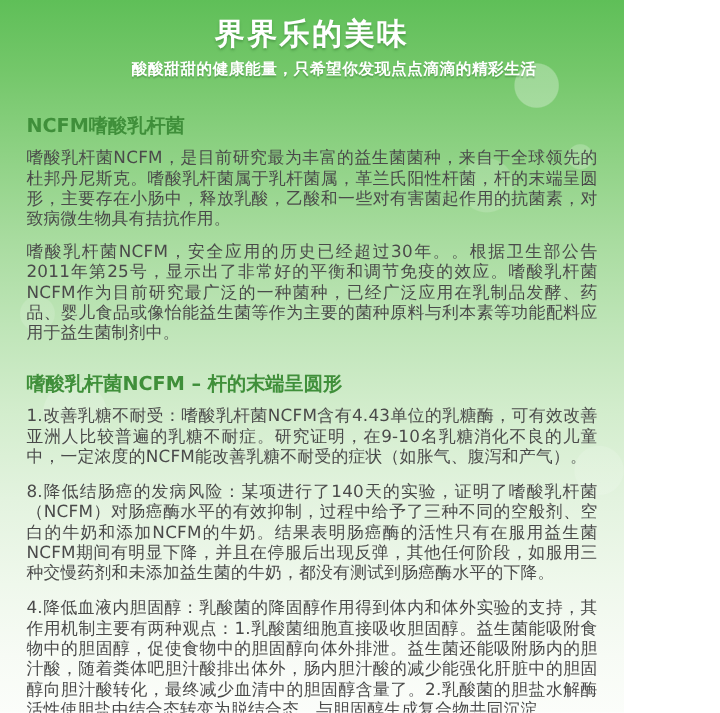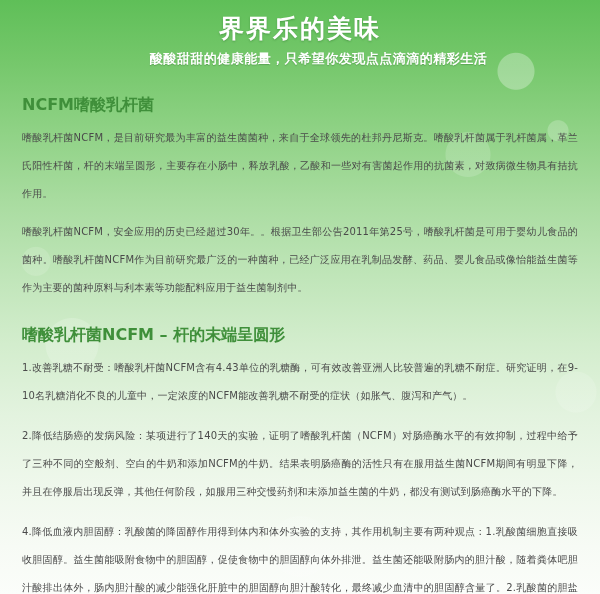--- a/index.html
+++ b/index.html
@@ -8,21 +8,21 @@
   }
   body {
     width: 600px;
     height: 594px;
     font-family: "DejaVu Sans", "Liberation Sans", sans-serif;
     background: #ffffff;
     overflow: hidden;
   }
   .page {
     position: relative;
-    width: 600px;
+    width: 520px;
     height: 594px;
     background:
       radial-gradient(circle at 86% 12%, rgba(255,255,255,0.30) 0 18px, rgba(255,255,255,0) 19px),
       radial-gradient(circle at 93% 22%, rgba(255,255,255,0.22) 0 10px, rgba(255,255,255,0) 11px),
       radial-gradient(circle at 78% 26%, rgba(255,255,255,0.16) 0 22px, rgba(255,255,255,0) 23px),
       radial-gradient(circle at 12% 58%, rgba(255,255,255,0.18) 0 26px, rgba(255,255,255,0) 27px),
       radial-gradient(circle at 6% 44%, rgba(255,255,255,0.14) 0 14px, rgba(255,255,255,0) 15px),
       radial-gradient(circle at 96% 66%, rgba(255,255,255,0.14) 0 20px, rgba(255,255,255,0) 21px),
       radial-gradient(circle at 50% 92%, rgba(255,255,255,0.12) 0 30px, rgba(255,255,255,0) 31px),
       linear-gradient(180deg, #5fbf58 0%, #74c76a 10%, #8fd285 22%, #a9dca0 34%, #bfe5b8 46%, #d3edcd 58%, #e3f3df 70%, #eff8ec 82%, #f7fbf5 92%, #fbfdfa 100%);
@@ -65,23 +65,23 @@
     font-weight: bold;
     color: #3f8f3a;
     line-height: 22px;
     margin: 10px 0 8px 0;
   }
   .section-title.second {
     color: #3f8f3a;
     margin-top: 22px;
   }
   .para {
-    font-size: 10px;
+    font-size: 14px;
     color: #4a4a4a;
-    line-height: 28px;
+    line-height: 17px;
     text-align: justify;
     margin: 0 0 10px 0;
     letter-spacing: 0.2px;
   }
   .list .para {
     margin-bottom: 12px;
   }
 </style>
 </head>
 <body>
@@ -90,23 +90,23 @@
 
   <div class="header">
     <div class="header-title">界界乐的美味</div>
     <div class="header-sub">酸酸甜甜的健康能量，只希望你发现点点滴滴的精彩生活</div>
   </div>
 
   <div class="content">
 
     <div class="section-title">NCFM嗜酸乳杆菌</div>
     <p class="para">嗜酸乳杆菌NCFM，是目前研究最为丰富的益生菌菌种，来自于全球领先的杜邦丹尼斯克。嗜酸乳杆菌属于乳杆菌属，革兰氏阳性杆菌，杆的末端呈圆形，主要存在小肠中，释放乳酸，乙酸和一些对有害菌起作用的抗菌素，对致病微生物具有拮抗作用。</p>
-    <p class="para">嗜酸乳杆菌NCFM，安全应用的历史已经超过30年。。根据卫生部公告2011年第25号，嗜酸乳杆菌是可用于婴幼儿食品的菌种。嗜酸乳杆菌NCFM作为目前研究最广泛的一种菌种，已经广泛应用在乳制品发酵、药品、婴儿食品或像怡能益生菌等作为主要的菌种原料与利本素等功能配料应用于益生菌制剂中。</p>
+    <p class="para">嗜酸乳杆菌NCFM，安全应用的历史已经超过30年。。根据卫生部公告2011年第25号，显示出了非常好的平衡和调节免疫的效应。嗜酸乳杆菌NCFM作为目前研究最广泛的一种菌种，已经广泛应用在乳制品发酵、药品、婴儿食品或像怡能益生菌等作为主要的菌种原料与利本素等功能配料应用于益生菌制剂中。</p>
 
     <div class="section-title second">嗜酸乳杆菌NCFM – 杆的末端呈圆形</div>
     <div class="list">
       <p class="para">1.改善乳糖不耐受：嗜酸乳杆菌NCFM含有4.43单位的乳糖酶，可有效改善亚洲人比较普遍的乳糖不耐症。研究证明，在9-10名乳糖消化不良的儿童中，一定浓度的NCFM能改善乳糖不耐受的症状（如胀气、腹泻和产气）。</p>
-      <p class="para">2.降低结肠癌的发病风险：某项进行了140天的实验，证明了嗜酸乳杆菌（NCFM）对肠癌酶水平的有效抑制，过程中给予了三种不同的空般剂、空白的牛奶和添加NCFM的牛奶。结果表明肠癌酶的活性只有在服用益生菌NCFM期间有明显下降，并且在停服后出现反弹，其他任何阶段，如服用三种交慢药剂和未添加益生菌的牛奶，都没有测试到肠癌酶水平的下降。</p>
+      <p class="para">8.降低结肠癌的发病风险：某项进行了140天的实验，证明了嗜酸乳杆菌（NCFM）对肠癌酶水平的有效抑制，过程中给予了三种不同的空般剂、空白的牛奶和添加NCFM的牛奶。结果表明肠癌酶的活性只有在服用益生菌NCFM期间有明显下降，并且在停服后出现反弹，其他任何阶段，如服用三种交慢药剂和未添加益生菌的牛奶，都没有测试到肠癌酶水平的下降。</p>
       <p class="para">4.降低血液内胆固醇：乳酸菌的降固醇作用得到体内和体外实验的支持，其作用机制主要有两种观点：1.乳酸菌细胞直接吸收胆固醇。益生菌能吸附食物中的胆固醇，促使食物中的胆固醇向体外排泄。益生菌还能吸附肠内的胆汁酸，随着粪体吧胆汁酸排出体外，肠内胆汁酸的减少能强化肝脏中的胆固醇向胆汁酸转化，最终减少血清中的胆固醇含量了。2.乳酸菌的胆盐水解酶活性使胆盐由结合态转变为脱结合态，与胆固醇生成复合物共同沉淀。</p>
     </div>
 
   </div>
 </div>
 
 </body></html>

